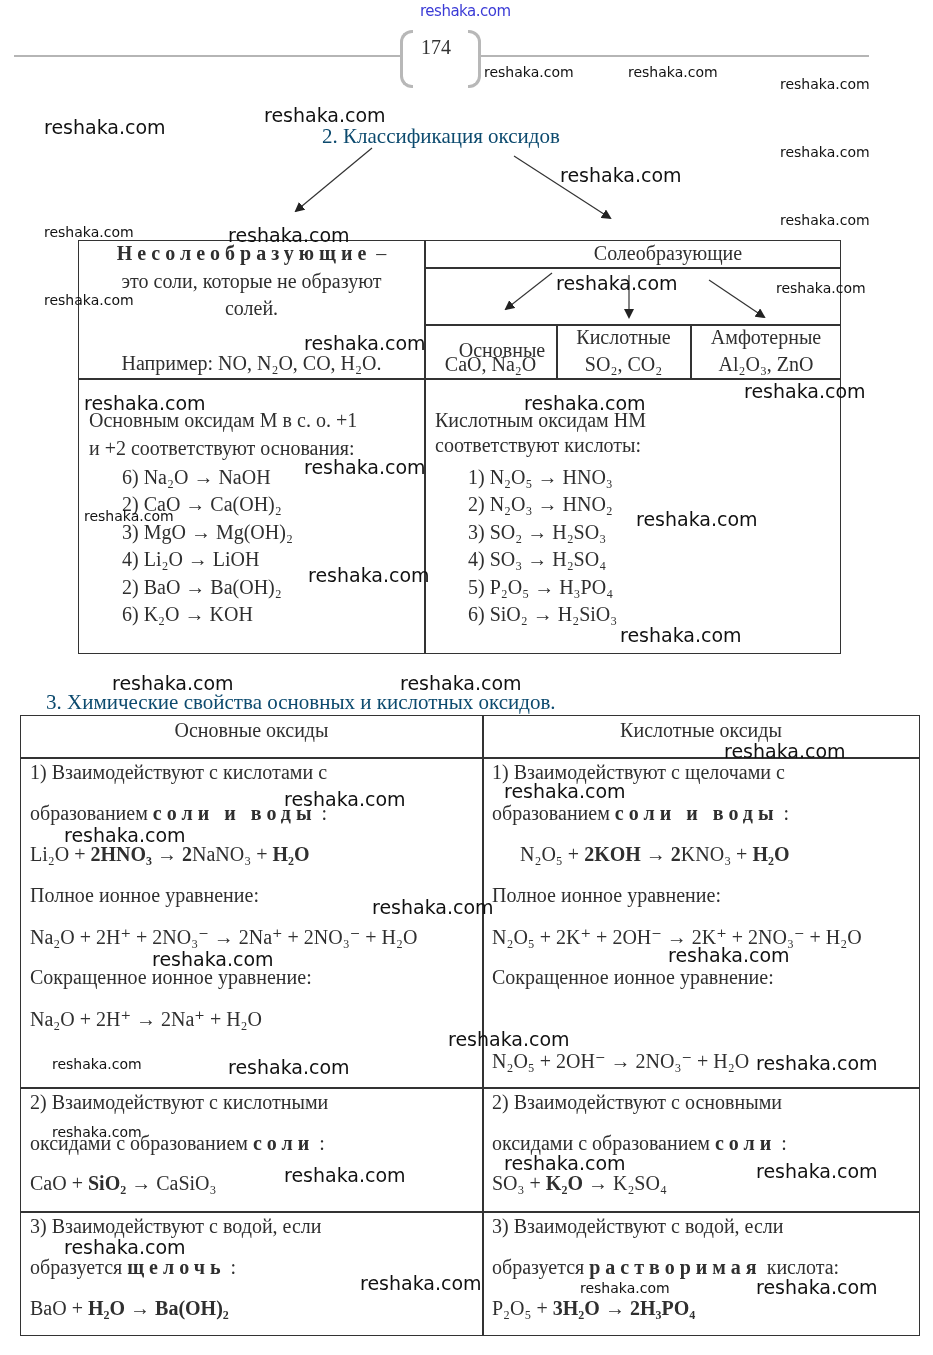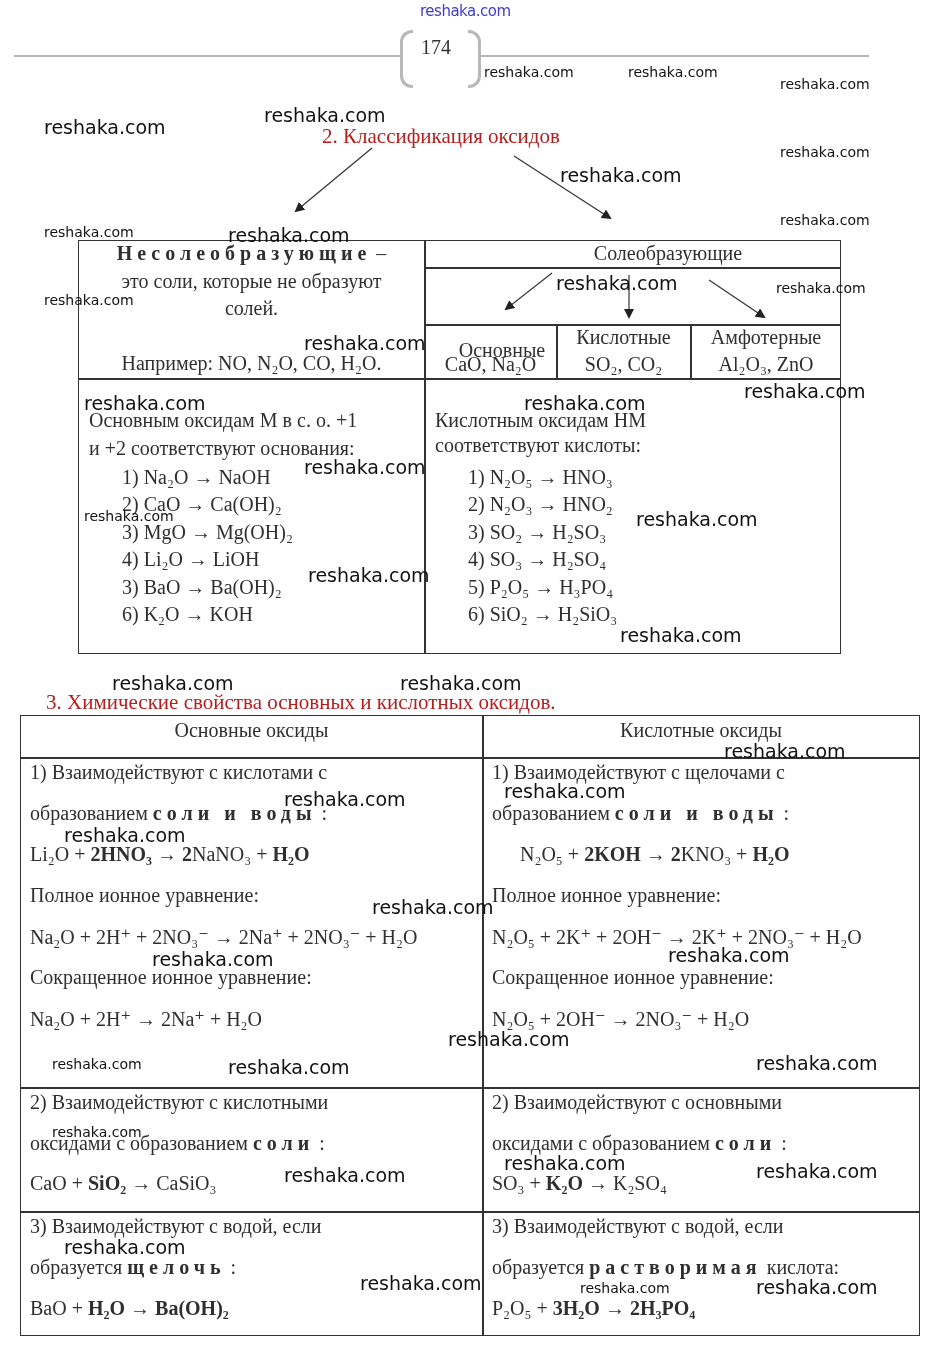--- a/index.html
+++ b/index.html
@@ -11,21 +11,21 @@
     .wm-small { font-size: 14px; }
     .wm-top { color: #3b3bd6; font-size: 15px; letter-spacing: -0.5px; }
 
     
     .rule { position: absolute; top: 55px; height: 2px; background: #b5b5b5; }
     .bracket { position: absolute; top: 30px; width: 10px; height: 52px; border: 3px solid #b8b8b8; }
     .bracket.left { left: 400px; border-right: none; border-radius: 12px 0 0 12px; }
     .bracket.right { left: 468px; border-left: none; border-radius: 0 12px 12px 0; }
     .page-num { position: absolute; left: 421px; top: 36px; font-size: 20px; color: #333; }
 
-    .title2 { position: absolute; left: 322px; top: 124px; font-size: 21px; color: #b91c1c; white-space: nowrap; }
+    .title2 { position: absolute; left: 322px; top: 124px; font-size: 21px; color: #0c4a6e; white-space: nowrap; }
 
     
     .ctable { position: absolute; left: 78px; top: 240px; width: 763px; height: 414px; border: 1.5px solid #333; box-sizing: border-box; }
     .vline { position: absolute; background: #333; width: 1.5px; }
     .hline { position: absolute; background: #333; height: 1.5px; }
     .cell-text { position: absolute; font-size: 20px; color: #2f2f2f; white-space: nowrap; }
     .spaced-bold { font-weight: bold; letter-spacing: 5px; }
     .center { text-align: center; }
 
     .list { position: absolute; font-size: 20px; line-height: 27.4px; color: #2f2f2f; white-space: nowrap; }
@@ -82,25 +82,25 @@
 <div class="cell-text center" style="left:425px; top:326px; width:154px;margin-top:13px;">Основные</div>
 <div class="cell-text center" style="left:425px; top:353px; width:131px;">CaO, Na₂O</div>
 <div class="cell-text center" style="left:557px; top:326px; width:133px;">Кислотные</div>
 <div class="cell-text center" style="left:557px; top:353px; width:133px;">SO₂, CO₂</div>
 <div class="cell-text center" style="left:691px; top:326px; width:150px;">Амфотерные</div>
 <div class="cell-text center" style="left:691px; top:353px; width:150px;">Al₂O₃, ZnO</div>
 
 <div class="cell-text" style="left:89px; top:409px;">Основным оксидам М в с. о. +1</div>
 <div class="cell-text" style="left:89px; top:437px;">и +2 соответствуют основания:</div>
 <div class="list" style="left:122px; top:464px;">
-  <div>1)  Na₂O → NaOH</div>
+  <div>6)  Na₂O → NaOH</div>
   <div>2)  CaO → Ca(OH)₂</div>
   <div>3)  MgO → Mg(OH)₂</div>
   <div>4)  Li₂O → LiOH</div>
-  <div>3)  BaO → Ba(OH)₂</div>
+  <div>2)  BaO → Ba(OH)₂</div>
   <div>6)  K₂O → KOH</div>
 </div>
 
 <div class="cell-text" style="left:435px; top:409px;">Кислотным оксидам НМ</div>
 <div class="cell-text" style="left:435px; top:434px;">соответствуют кислоты:</div>
 <div class="list" style="left:468px; top:464px;font-family:Liberation Serif, serif;">
   <div>1)  N₂O₅ → HNO₃</div>
   <div>2)  N₂O₃ → HNO₂</div>
   <div>3)  SO₂ → H₂SO₃</div>
   <div>4)  SO₃ → H₂SO₄</div>
@@ -150,21 +150,21 @@
 <div class="ptext" style="left:492px; top:761px;">1) Взаимодействуют с щелочами с</div>
 <div class="ptext" style="left:492px; top:802px;">
   <span>образованием </span><span class="spaced-bold">соли и воды</span><span> :</span>
 </div>
 <div class="ptext" style="left:520px; top:843px;">
   <span>N₂O₅ + </span><span class="b">2KOH</span><span> → </span><span class="b">2</span><span>KNO₃ + </span><span class="b">H₂O</span>
 </div>
 <div class="ptext" style="left:492px; top:884px;">Полное ионное уравнение:</div>
 <div class="ptext" style="left:492px; top:925px;">N₂O₅ + 2K⁺ + 2OH⁻ → 2K⁺ + 2NO₃⁻ + H₂O</div>
 <div class="ptext" style="left:492px; top:966px;">Сокращенное ионное уравнение:</div>
-<div class="ptext" style="left:492px; top:1007px;text-align:right;">N₂O₅ + 2OH⁻ → 2NO₃⁻ + H₂O</div>
+<div class="ptext" style="left:492px; top:1049px;text-align:right;">N₂O₅ + 2OH⁻ → 2NO₃⁻ + H₂O</div>
 
 <div class="ptext" style="left:492px; top:1091px;">2) Взаимодействуют с основными</div>
 <div class="ptext" style="left:492px; top:1132px;">
   <span>оксидами с образованием </span><span class="spaced-bold">соли</span><span> :</span>
 </div>
 <div class="ptext" style="left:492px; top:1172px;">
   <span>SO₃ + </span><span class="b">K₂O</span><span> → K₂SO₄</span>
 </div>
 
 <div class="ptext" style="left:492px; top:1215px;">3) Взаимодействуют с водой, если</div>

